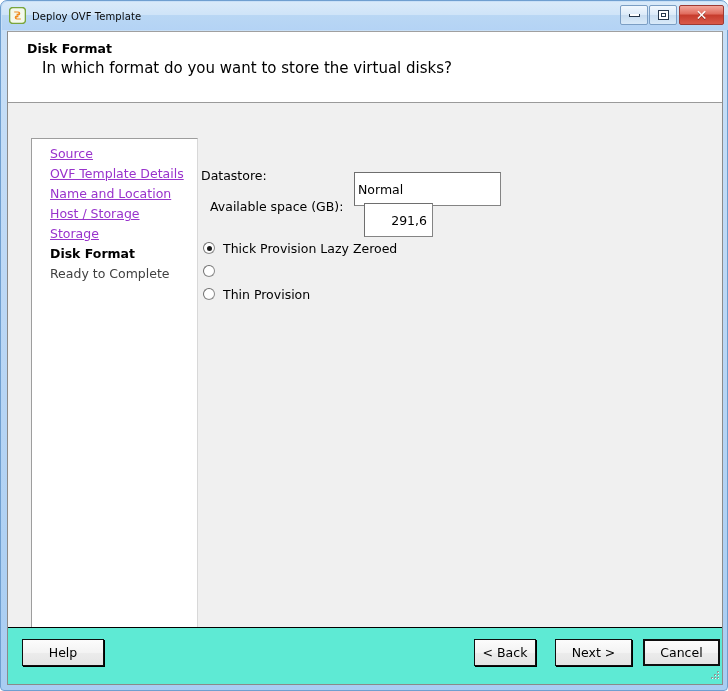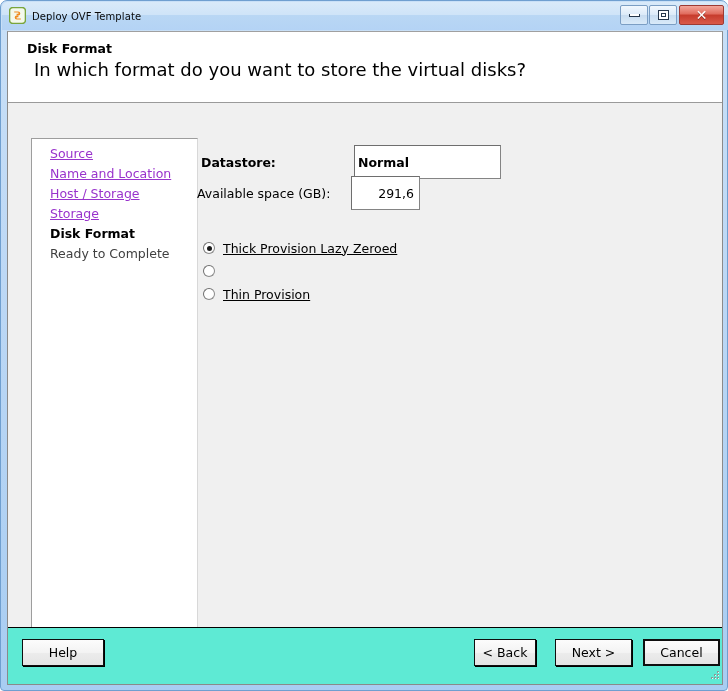--- a/index.html
+++ b/index.html
@@ -147,23 +147,23 @@
   .wiz-title {
     position: absolute;
     left: 19px;
     top: 9px;
     font-size: 12.5px;
     font-weight: bold;
     color: #000000;
   }
   .wiz-subtitle {
     position: absolute;
-    left: 26px;
+    left: 34px;
     top: 27px;
-    font-size: 18px;
+    font-size: 15px;
     color: #000000;
   }
 
   
   .wiz-body {
     position: absolute;
     left: 0;
     top: 72px;
     width: 714px;
     height: 524px;
@@ -233,20 +233,21 @@
     border: 1px solid #848484;
     border-top-color: #6e6e6e;
     border-left-color: #6e6e6e;
     font-family: "DejaVu Sans", "Liberation Sans", sans-serif;
     font-size: 12.5px;
     color: #000000;
     padding: 16px 3px;
     display: flex;
     align-items: center;
     outline: none;
+    margin-top: 27px;
   }
   .textbox.datastore {
     width: 147px;
     height: 22px;
   }
   .textbox.space {
     width: 69px;
     height: 22px;
     justify-content: flex-end;
     padding-right: 5px;
@@ -257,21 +258,20 @@
     position: absolute;
     left: 17px;
     top: 102px;
   }
   .radio-row {
     display: flex;
     align-items: center;
     height: 16px;
     margin-bottom: 7px;
     cursor: pointer;
-    text-decoration: underline;
   }
   .radio-mark {
     width: 12px;
     height: 12px;
     box-sizing: border-box;
     border-radius: 50%;
     background: radial-gradient(circle at 40% 35%, #ffffff 0%, #ffffff 58%, #eaeaea 100%);
     border: 1px solid #8c8c8c;
     border-top-color: #707070;
     border-left-color: #707070;
@@ -372,35 +372,36 @@
 
     <div class="wiz-header">
       <div class="wiz-title">Disk Format</div>
       <div class="wiz-subtitle">In which format do you want to store the virtual disks?</div>
     </div>
 
     <div class="wiz-body">
 
       <div class="sidebar">
         <div class="step link">Source</div>
+        <div class="step link">OVF Template Details</div>
         <div class="step link">Name and Location</div>
         <div class="step link">Host / Storage</div>
         <div class="step link">Storage</div>
         <div class="step current">Disk Format</div>
         <div class="step pending">Ready to Complete</div>
       </div>
 
       <div class="content">
 
-        <div class="field-row" style="left:15px; top:7px;font-weight:bold;">
+        <div class="field-row" style="left:15px; top:7px;">
           <span class="field-label" style="width:153px;">Datastore:</span>
           <span class="textbox datastore" placeholder="">Normal</span>
         </div>
 
-        <div class="field-row" style="left:11px; top:38px;">
+        <div class="field-row" style="left:24px; top:38px;">
           <span class="field-label" style="width:154px;">Available space (GB):</span>
           <span class="textbox space" placeholder="">291,6</span>
         </div>
 
         <div class="radio-group">
           <div class="radio-row checked">
             <span class="radio-mark"></span>
             <span class="radio-label">Thick Provision Lazy Zeroed</span>
           </div>
           <div class="radio-row">

